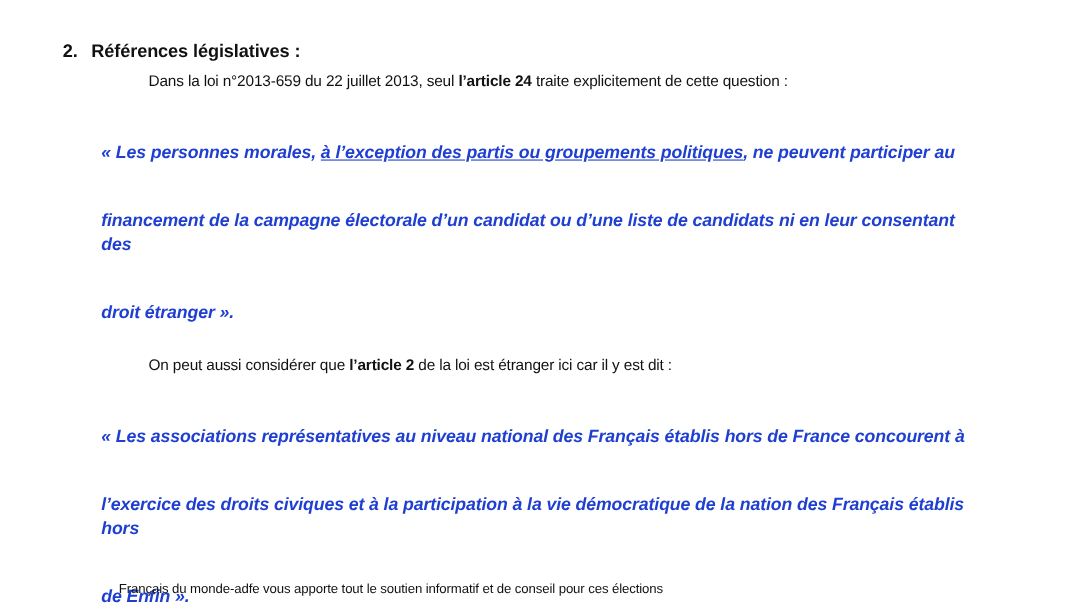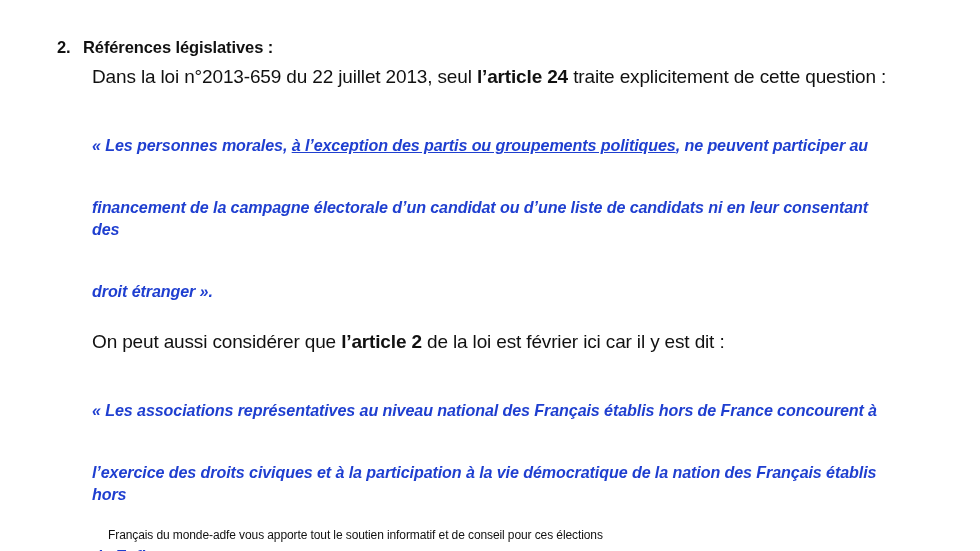--- a/index.html
+++ b/index.html
@@ -44,23 +44,24 @@
     top: 64px;
     width: 800px;
   }
 
   p {
     margin: 0;
     line-height: 1.33;
   }
 
   .plain {
-    font-size: 19px;
+    font-size: 14px;
     color: #111111;
     letter-spacing: -0.15px;
+    margin-left: 43px;
   }
   .plain b {
     font-weight: bold;
   }
 
   .quote {
     font-size: 16.1px;
     font-style: italic;
     font-weight: bold;
     color: #1f3fd0;
@@ -106,21 +107,21 @@
 
     <p class="quote">
       <span>« </span><span>Les personnes morales, </span><span class="u">à l’exception des partis ou groupements politiques</span><span>, ne peuvent participer au</span>
     </p>
     <p class="quote">financement de la campagne électorale d’un candidat ou d’une liste de candidats ni en leur consentant des</p>
     <p class="quote">droit étranger ».</p>
 
     <div class="gap-lg"></div>
 
     <p class="plain">
-      <span>On peut aussi considérer que </span><b>l’article 2</b><span> de la loi est février ici car il y est dit :</span>
+      <span>On peut aussi considérer que </span><b>l’article 2</b><span> de la loi est étranger ici car il y est dit :</span>
     </p>
 
     <div class="gap-sm"></div>
 
     <p class="quote">« Les associations représentatives au niveau national des Français établis hors de France concourent à</p>
     <p class="quote">l’exercice des droits civiques et à la participation à la vie démocratique de la nation des Français établis hors</p>
     <p class="quote">de Enfin ».</p>
 
     <div class="gap-md"></div>
 

